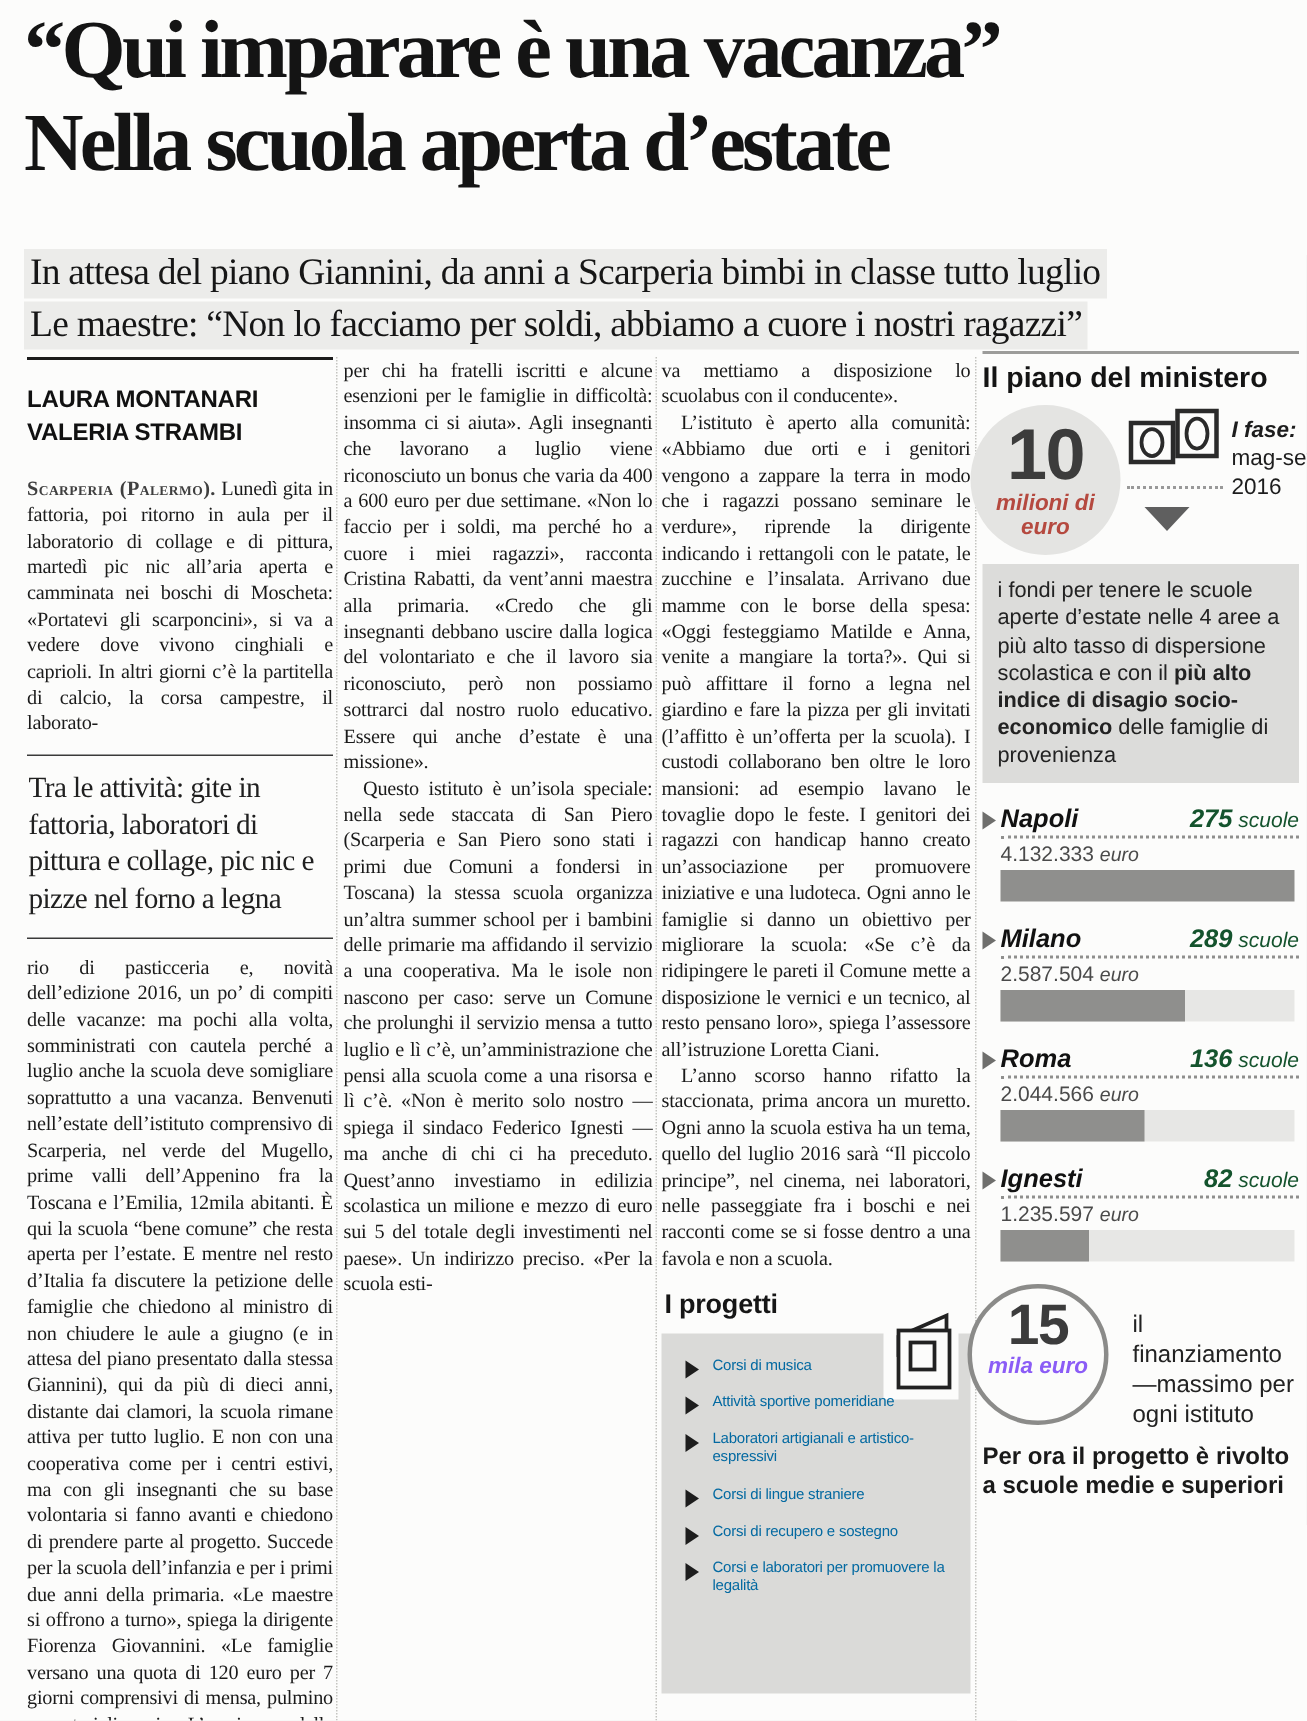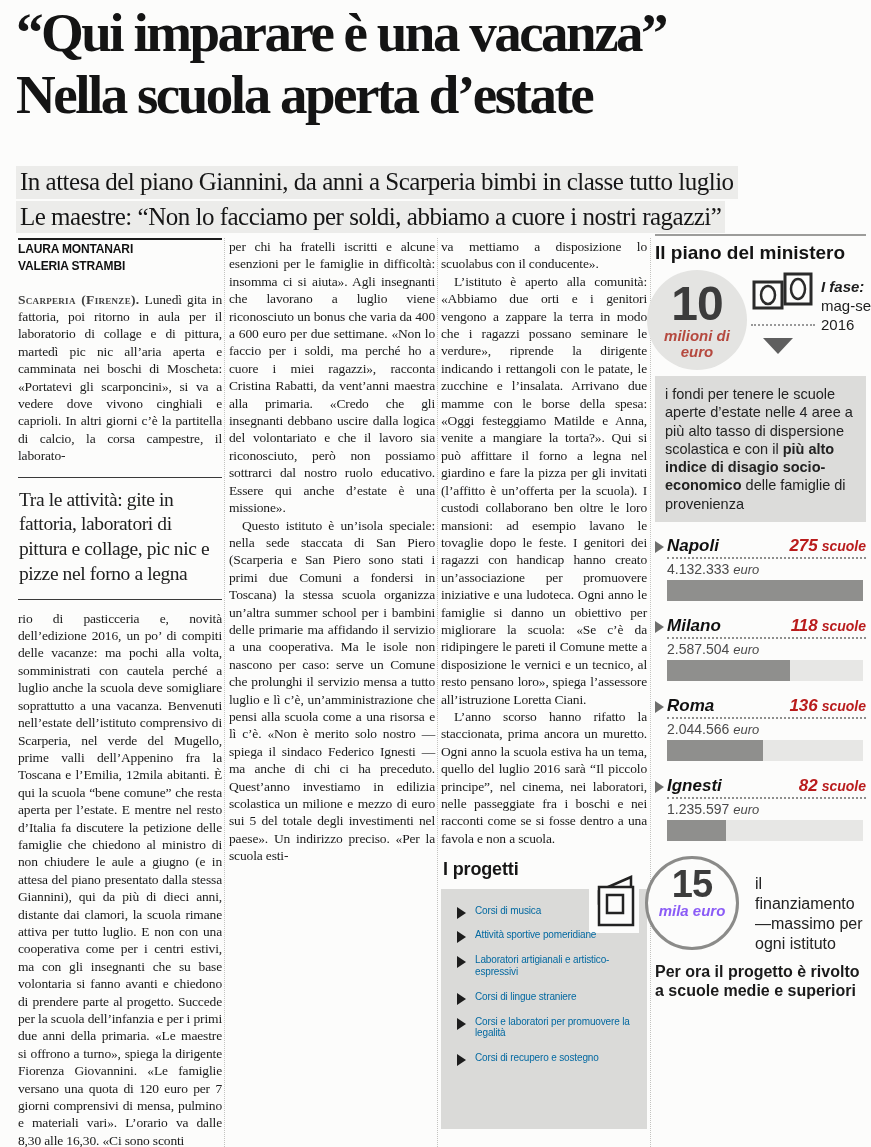--- a/index.html
+++ b/index.html
@@ -13,22 +13,22 @@
   .subhead{position:absolute;left:16px;top:166px;width:845px;font-size:25px;line-height:1.22;letter-spacing:-0.5px;color:#161616;}
   .subhead span{background:#ececea;padding:1px 4px;display:inline-block;margin-bottom:2px;}
   
   .col{position:absolute;top:238px;font-size:13.5px;line-height:17.4px;text-align:justify;letter-spacing:-0.15px;}
   .col p{margin:0 0 0 0;}
   .col p.indent{text-indent:13px;}
   .col1{left:18px;width:204px;}
   .col2{left:229px;width:206px;}
   .col3{left:441px;width:206px;}
   .vsep{position:absolute;top:238px;bottom:0;width:0;border-left:1px dotted #c3c3c0;}
-  .byline{border-top:2px solid #1c1c1c;padding-top:1px;margin-bottom:16px;
-          font-family:"Liberation Sans", sans-serif;font-weight:bold;font-size:12px;line-height:1.4;color:#111;text-align:left;}
+  .byline{border-top:2px solid #1c1c1c;padding-top:16px;margin-bottom:16px;
+          font-family:"Liberation Sans", sans-serif;font-weight:bold;font-size:16px;line-height:1.4;color:#111;text-align:left;}
   .kicker{font-variant:small-caps;font-weight:bold;color:#3f3f3f;letter-spacing:0.3px;}
   .pullquote{margin:12px 0 10px;padding:10px 1px 12px;border-top:1px solid #3a3a3a;border-bottom:1px solid #3a3a3a;
              font-size:19.5px;line-height:1.27;letter-spacing:-0.4px;text-align:left;color:#202020;}
   
   .projects{margin-top:14px;font-family:"Liberation Sans", sans-serif;text-align:left;}
   .projects-title{font-size:18px;font-weight:bold;color:#161616;margin:0 0 10px 2px;}
   .projects-box{position:relative;background:#dadad8;padding:16px 12px 12px 16px;min-height:212px;}
   .leaflet-icon{position:absolute;top:-16px;right:8px;background:#fcfcfb;padding:0 2px;}
   .proj-item{position:relative;margin:0 0 13px 18px;font-size:10px;font-weight:normal;line-height:1.18;color:#0369a1;}
   .tri-right{position:absolute;left:-18px;top:2px;width:0;height:0;
@@ -47,21 +47,21 @@
   .fase-label{font-weight:bold;font-style:italic;}
   .tri-down{position:absolute;left:108px;top:70px;width:0;height:0;
             border-left:15px solid transparent;border-right:15px solid transparent;border-top:16px solid #5f5f5f;}
   .sb-desc{background:#dcdcda;padding:9px 10px;font-size:14.5px;line-height:1.26;color:#222;}
   .cities{margin-top:14px;}
   .city-row{position:relative;margin:0 0 15px 12px;}
   .city-arrow{position:absolute;left:-12px;top:5px;width:0;height:0;
               border-left:9px solid #6e6e6c;border-top:6px solid transparent;border-bottom:6px solid transparent;}
   .city-head{display:flex;justify-content:space-between;align-items:flex-end;border-bottom:2px dotted #8f8f8d;padding-bottom:1px;}
   .city-name{font-style:italic;font-weight:bold;font-size:17px;color:#111;}
-  .city-schools{font-style:italic;font-size:14px;color:#b91c1c;font-weight:bold;}
+  .city-schools{font-style:italic;font-size:14px;color:#14532d;}
   .city-schools b{font-size:17px;}
   .city-euro{font-size:14px;color:#4a4a4a;margin:2px 0 3px;}
   .city-euro i{font-size:13px;}
   .bar{width:196px;height:21px;background:#e7e7e5;}
   .bar-fill{height:100%;background:#8f8f8d;}
   .max-row{position:relative;height:106px;margin-top:2px;}
   .max-circle{position:absolute;left:-10px;top:0;width:88px;height:88px;border-radius:50%;
               border:3px solid #8b8b89;background:#fcfcfb;text-align:center;}
   .max-circle .big-num{font-size:38px;margin-top:6px;}
   .max-note{position:absolute;left:100px;top:18px;font-size:16px;line-height:1.25;color:#222;text-align:left;}
@@ -84,21 +84,21 @@
 
   <div class="vsep" style="left:224px;"></div>
   <div class="vsep" style="left:437px;"></div>
   <div class="vsep" style="left:650px;"></div>
 
   <div class="col col1">
     <div class="byline">
       <div>LAURA MONTANARI</div>
       <div>VALERIA STRAMBI</div>
     </div>
-    <p><span class="kicker">Scarperia (Firenze).</span> <span>Lunedì gita in fattoria, poi ritorno in aula per il laboratorio di collage e di pittura, martedì pic nic all’aria aperta e camminata nei boschi di Moscheta: «Portatevi gli scarponcini», si va a vedere dove vivono cinghiali e caprioli. In altri giorni c’è la partitella di calcio, la corsa campestre, il laborato-</span></p>
+    <p><span class="kicker">Scarperia (Palermo).</span> <span>Lunedì gita in fattoria, poi ritorno in aula per il laboratorio di collage e di pittura, martedì pic nic all’aria aperta e camminata nei boschi di Moscheta: «Portatevi gli scarponcini», si va a vedere dove vivono cinghiali e caprioli. In altri giorni c’è la partitella di calcio, la corsa campestre, il laborato-</span></p>
     <div class="pullquote">Tra le attività: gite in fattoria, laboratori di pittura e collage, pic nic e pizze nel forno a legna</div>
     <p>rio di pasticceria e, novità dell’edizione 2016, un po’ di compiti delle vacanze: ma pochi alla volta, somministrati con cautela perché a luglio anche la scuola deve somigliare soprattutto a una vacanza. Benvenuti nell’estate dell’istituto comprensivo di Scarperia, nel verde del Mugello, prime valli dell’Appenino fra la Toscana e l’Emilia, 12mila abitanti. È qui la scuola “bene comune” che resta aperta per l’estate. E mentre nel resto d’Italia fa discutere la petizione delle famiglie che chiedono al ministro di non chiudere le aule a giugno (e in attesa del piano presentato dalla stessa Giannini), qui da più di dieci anni, distante dai clamori, la scuola rimane attiva per tutto luglio. E non con una cooperativa come per i centri estivi, ma con gli insegnanti che su base volontaria si fanno avanti e chiedono di prendere parte al progetto. Succede per la scuola dell’infanzia e per i primi due anni della primaria. «Le maestre si offrono a turno», spiega la dirigente Fiorenza Giovannini. «Le famiglie versano una quota di 120 euro per 7 giorni comprensivi di mensa, pulmino e materiali vari». L’orario va dalle 8,30 alle 16,30. «Ci sono sconti</p>
   </div>
 
   <div class="col col2">
     <p>per chi ha fratelli iscritti e alcune esenzioni per le famiglie in difficoltà: insomma ci si aiuta». Agli insegnanti che lavorano a luglio viene riconosciuto un bonus che varia da 400 a 600 euro per due settimane. «Non lo faccio per i soldi, ma perché ho a cuore i miei ragazzi», racconta Cristina Rabatti, da vent’anni maestra alla primaria. «Credo che gli insegnanti debbano uscire dalla logica del volontariato e che il lavoro sia riconosciuto, però non possiamo sottrarci dal nostro ruolo educativo. Essere qui anche d’estate è una missione».</p>
     <p class="indent">Questo istituto è un’isola speciale: nella sede staccata di San Piero (Scarperia e San Piero sono stati i primi due Comuni a fondersi in Toscana) la stessa scuola organizza un’altra summer school per i bambini delle primarie ma affidando il servizio a una cooperativa. Ma le isole non nascono per caso: serve un Comune che prolunghi il servizio mensa a tutto luglio e lì c’è, un’amministrazione che pensi alla scuola come a una risorsa e lì c’è. «Non è merito solo nostro — spiega il sindaco Federico Ignesti — ma anche di chi ci ha preceduto. Quest’anno investiamo in edilizia scolastica un milione e mezzo di euro sui 5 del totale degli investimenti nel paese». Un indirizzo preciso. «Per la scuola esti-</p>
   </div>
 
   <div class="col col3">
@@ -113,22 +113,22 @@
           <svg width="46" height="56" viewBox="0 0 46 56">
             <polygon points="8,18 40,4 40,20 8,30" fill="#fcfcfb" stroke="#222" stroke-width="2.5"></polygon>
             <rect x="8" y="14" width="34" height="38" fill="#fcfcfb" stroke="#222" stroke-width="2.5"></rect>
             <rect x="16" y="22" width="16" height="18" fill="#fcfcfb" stroke="#222" stroke-width="2.5"></rect>
           </svg>
         </span>
         <div class="proj-item"><span class="tri-right"></span><span>Corsi di musica</span></div>
         <div class="proj-item"><span class="tri-right"></span><span>Attività sportive pomeridiane</span></div>
         <div class="proj-item"><span class="tri-right"></span><span>Laboratori artigianali e artistico-espressivi</span></div>
         <div class="proj-item"><span class="tri-right"></span><span>Corsi di lingue straniere</span></div>
+        <div class="proj-item"><span class="tri-right"></span><span>Corsi di recupero e sostegno</span></div>
         <div class="proj-item"><span class="tri-right"></span><span>Corsi e laboratori per promuovere la legalità</span></div>
-        <div class="proj-item"><span class="tri-right"></span><span>Corsi di recupero e sostegno</span></div>
       </div>
     </div>
   </div>
 
   <div class="sidebar">
     <div class="sb-title">Il piano del ministero</div>
 
     <div class="fund-row">
       <div class="fund-circle">
         <div class="big-num">10</div>
@@ -163,21 +163,21 @@
         <div class="city-euro"><span>4.132.333</span> <i>euro</i></div>
         <div class="bar">
             <div class="bar-fill" style="width: 100%;"></div>
           </div>
       </div>
 
       <div class="city-row">
         <span class="city-arrow"></span>
         <div class="city-head">
           <span class="city-name">Milano</span>
-          <span class="city-schools"><b>118</b><span> scuole</span></span>
+          <span class="city-schools"><b>289</b><span> scuole</span></span>
         </div>
         <div class="city-euro"><span>2.587.504</span> <i>euro</i></div>
         <div class="bar">
             <div class="bar-fill" style="width: 63%;"></div>
           </div>
       </div>
 
       <div class="city-row">
         <span class="city-arrow"></span>
         <div class="city-head">

